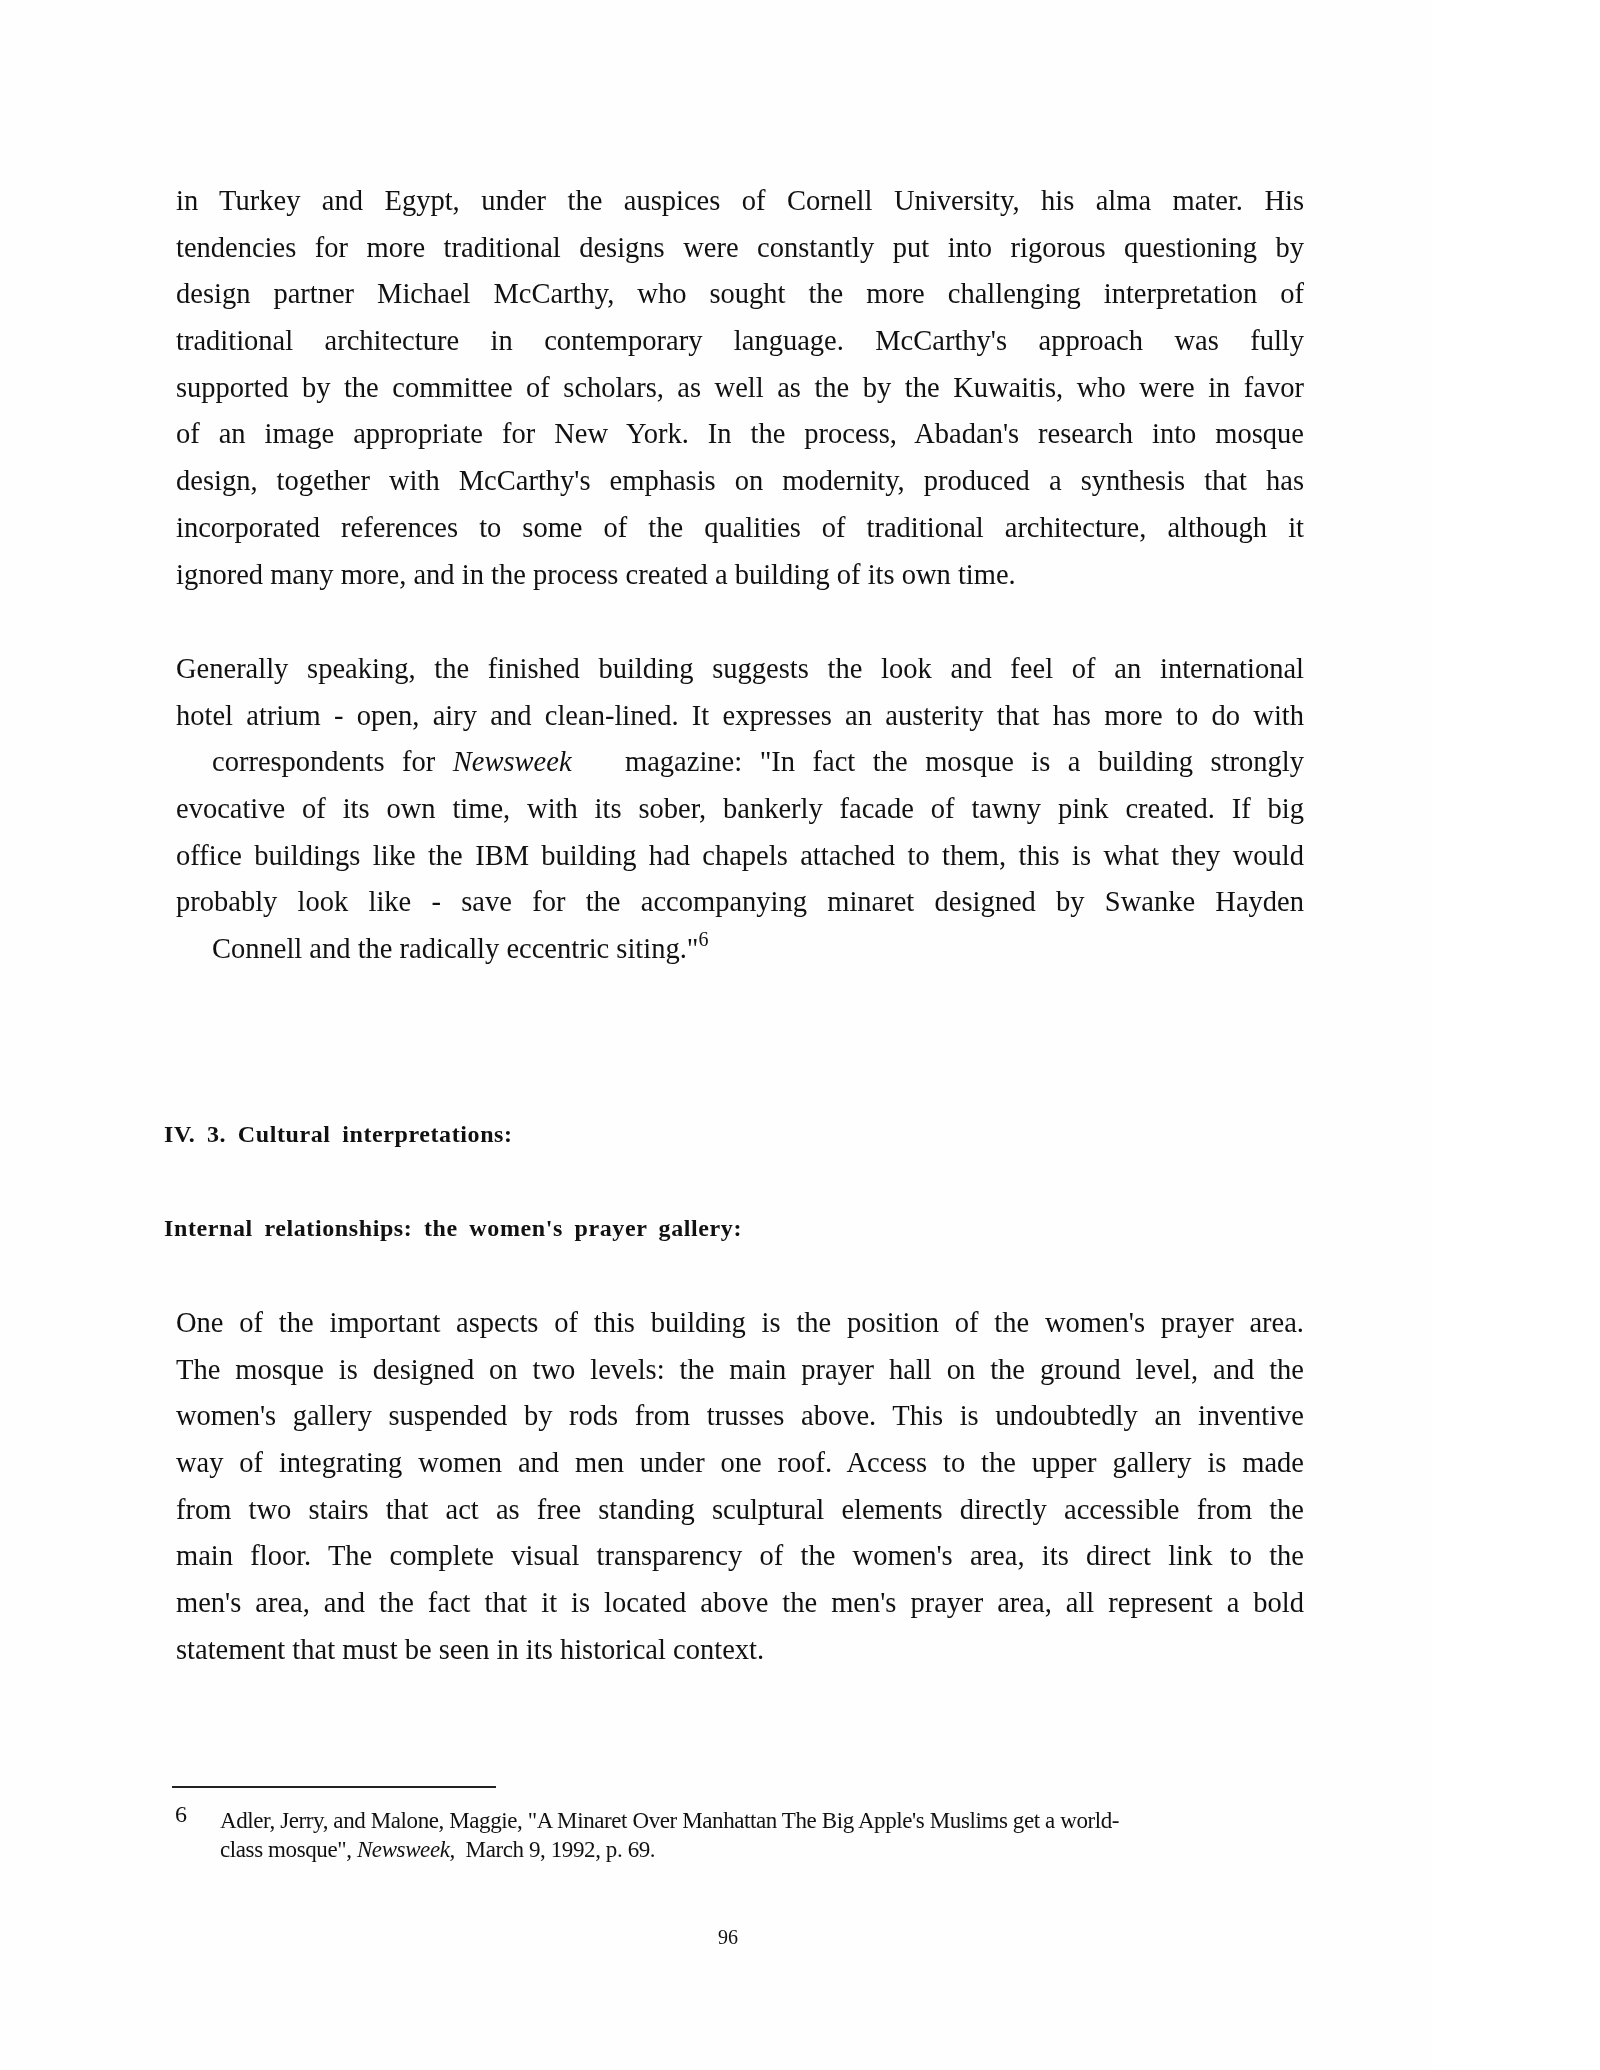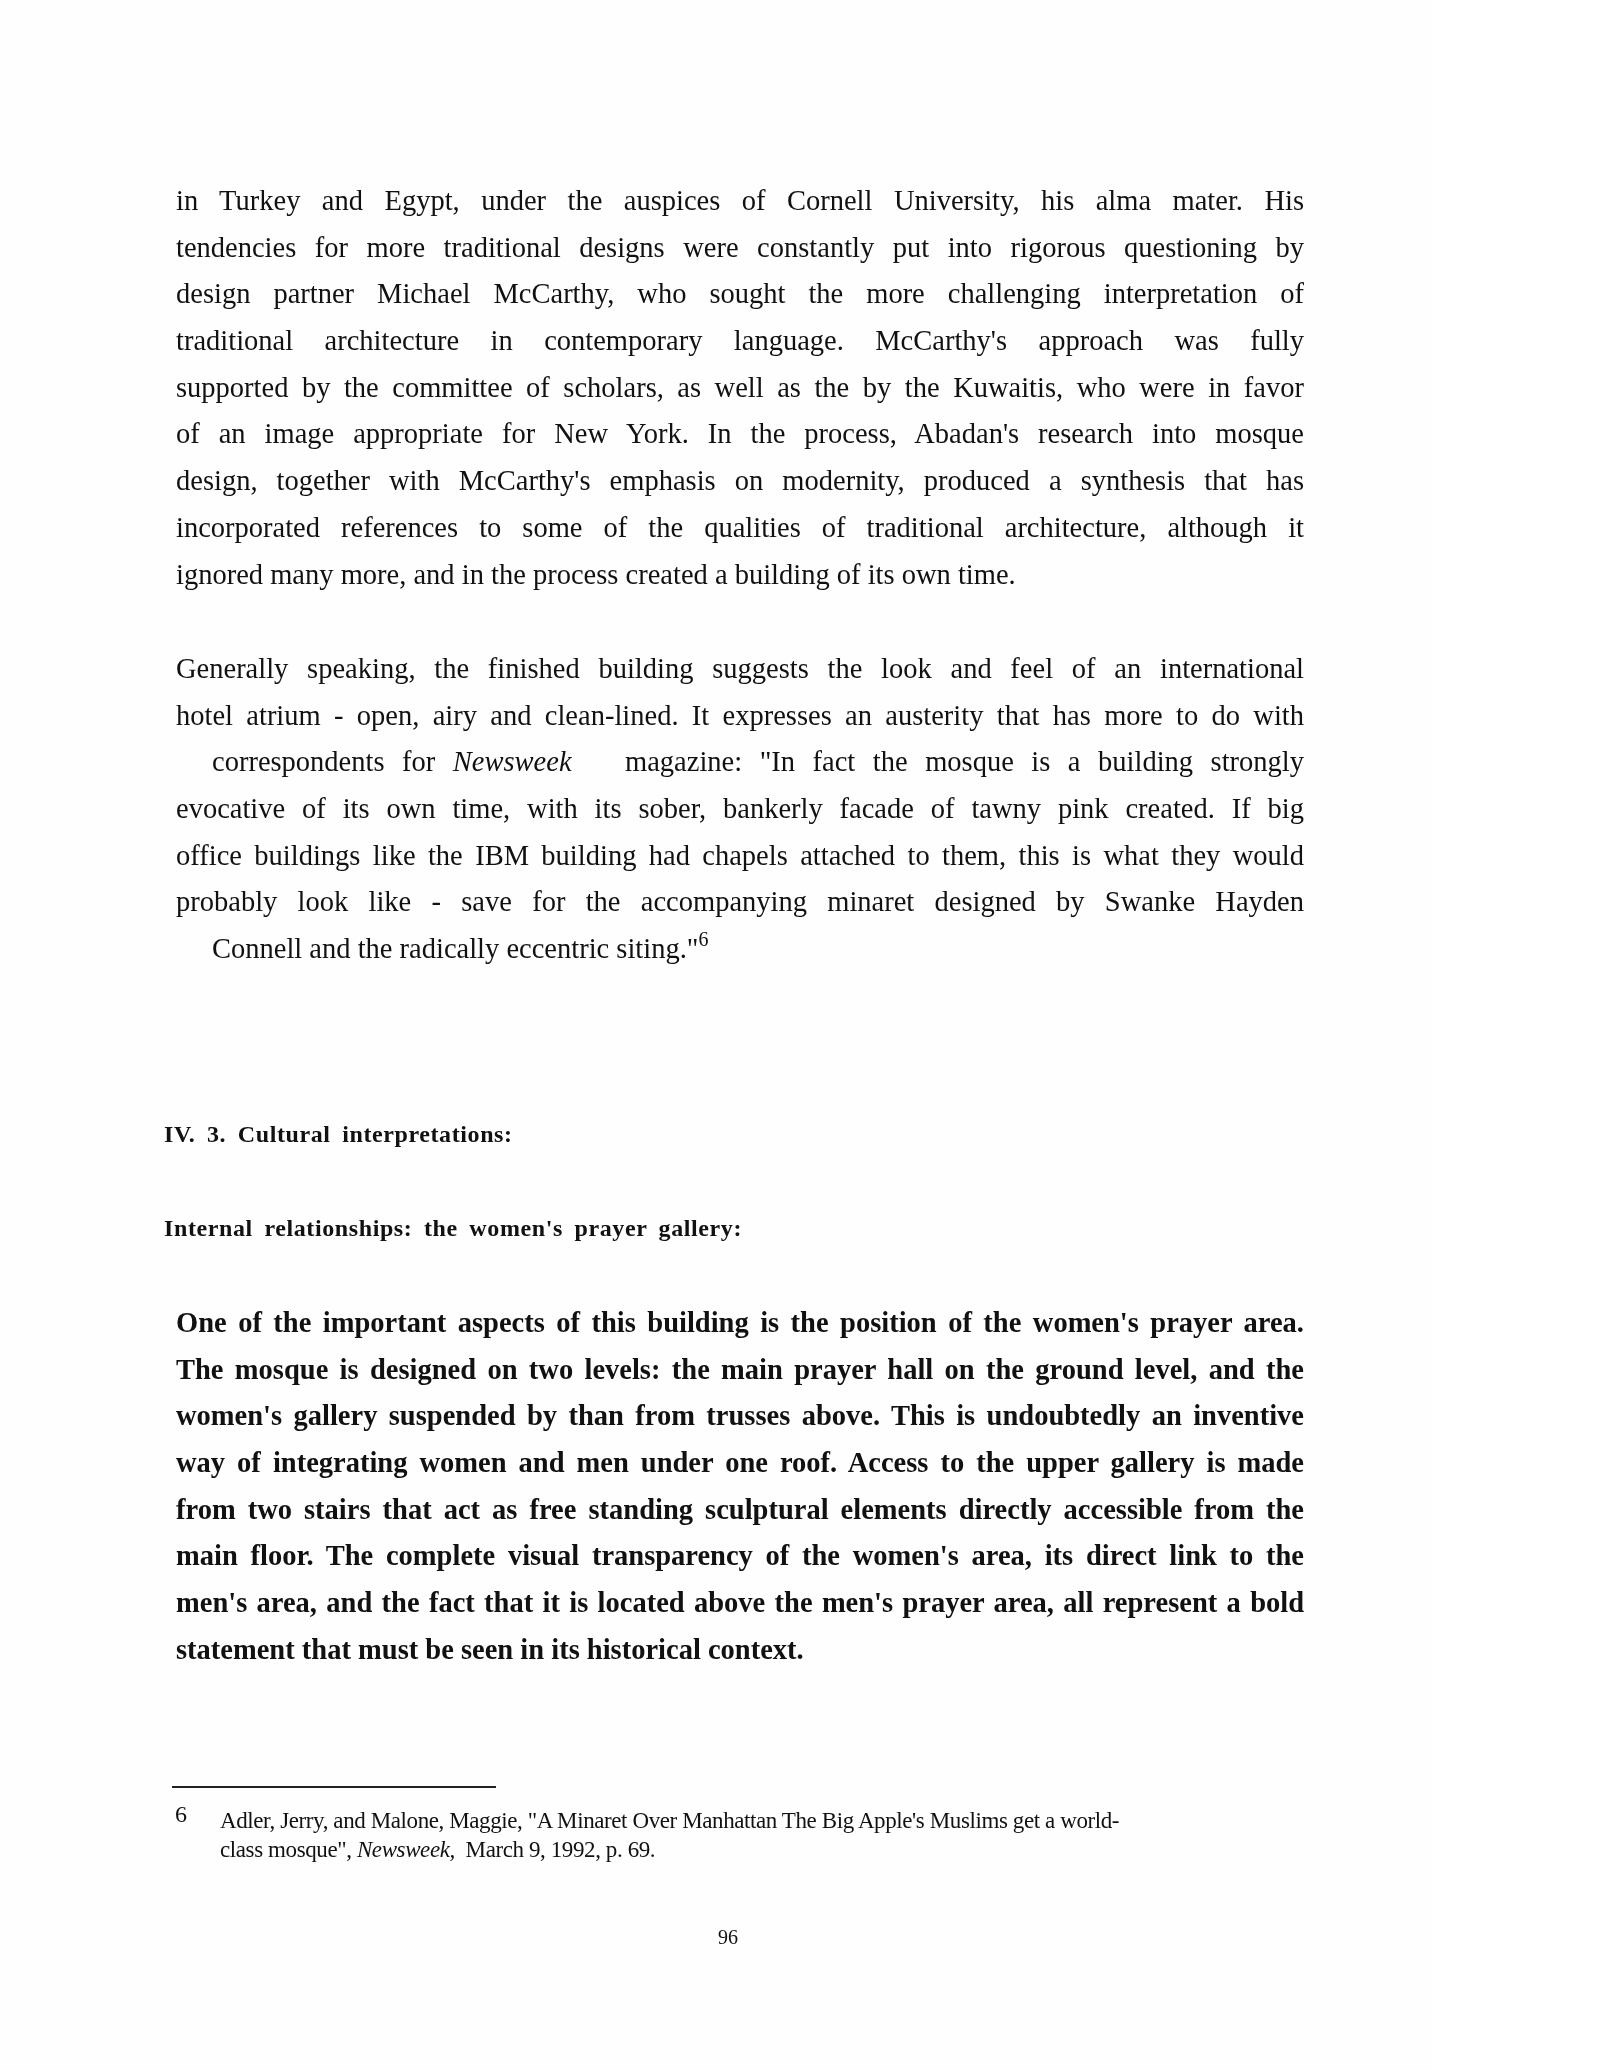--- a/index.html
+++ b/index.html
@@ -38,21 +38,21 @@
       text-align-last: justify;
       white-space: nowrap;
       height: 46.7px;
     }
     .para .line.last {
       text-align-last: left;
     }
     .para .line span { white-space: normal; margin-left: 36px; }
     #p1 { top: 178px; }
     #p2 { top: 646px; }
-    #p3 { top: 1300px; font-weight: bold; }
+    #p3 { top: 1300px; }
     .heading {
       position: absolute;
       left: 160px;
       font-family: "Liberation Serif", "DejaVu Serif", serif;
       font-weight: bold;
       font-size: 24px;
       letter-spacing: 0.6px;
       word-spacing: 5px;
       margin: 4px;
     }
@@ -128,21 +128,21 @@
     <span class="line">probably look like - save for the accompanying minaret designed by Swanke Hayden</span>
     <span class="line last"><span>Connell and the radically eccentric siting."</span><sup class="fnref">6</sup></span>
   </div>
 
   <h2 class="heading" id="h1">IV. 3. Cultural interpretations:</h2>
   <h3 class="heading" id="h2">Internal relationships: the women's prayer gallery:</h3>
 
   <div class="para" id="p3">
     <span class="line">One of the important aspects of this building is the position of the women's prayer area.</span>
     <span class="line">The mosque  is designed on two levels: the main prayer hall on the ground level, and the</span>
-    <span class="line">women's gallery suspended by than from trusses above. This is undoubtedly an inventive</span>
+    <span class="line">women's gallery suspended by rods from trusses above. This is undoubtedly an inventive</span>
     <span class="line">way of integrating women and men under one roof. Access to the upper gallery is made</span>
     <span class="line">from two stairs that act as free standing sculptural elements directly accessible from the</span>
     <span class="line">main floor. The complete visual transparency of the women's area, its direct link to the</span>
     <span class="line">men's area, and the fact that it is located above the men's prayer area, all represent a bold</span>
     <span class="line last">statement that must be seen in its historical context.</span>
   </div>
 
   <div class="footnote-rule"></div>
   <div class="footnote">
     <span class="fn-num">6</span>

